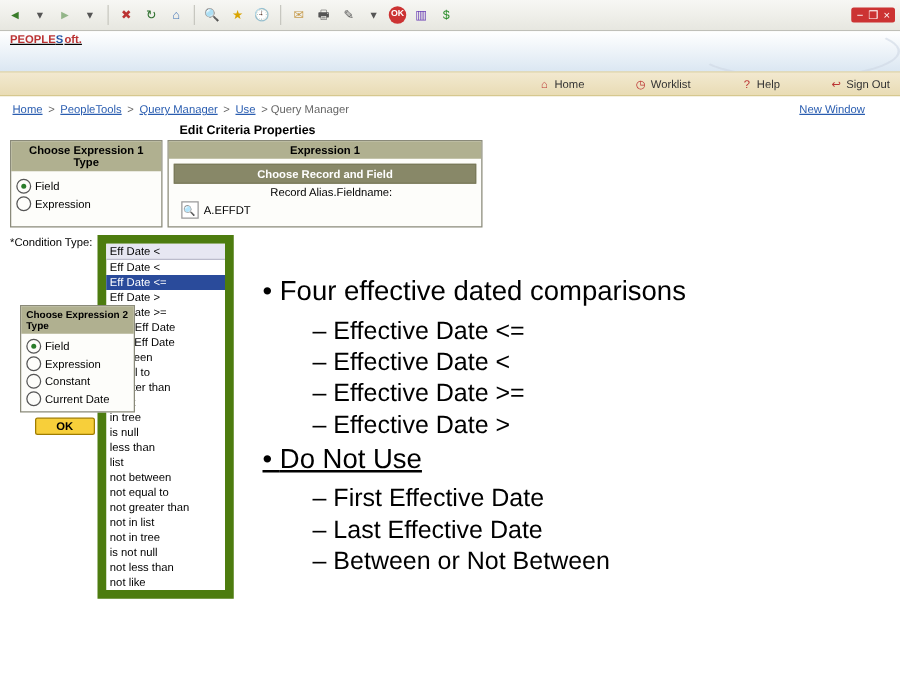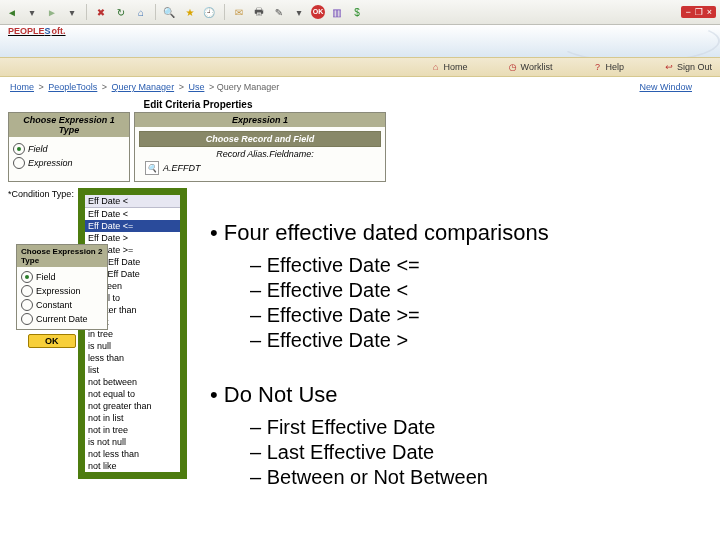--- a/index.html
+++ b/index.html
@@ -33,21 +33,21 @@
   .ps-nav{height:18px;background:linear-gradient(#f2e9d0,#e9dcb5);display:flex;align-items:center;justify-content:flex-end;padding:0 8px;gap:40px;border-top:1px solid #d6c88f;border-bottom:1px solid #d6c88f;font-size:9px;}
   .ps-nav .navitem{display:flex;align-items:center;gap:3px;color:#333;cursor:pointer;}
   .ps-nav .navicon{width:10px;height:10px;display:flex;align-items:center;justify-content:center;font-size:9px;color:#b33;}
   .ps-subhdr{height:20px;display:flex;align-items:center;justify-content:space-between;padding:0 8px;font-size:9px;}
   .breadcrumb{color:#666;}
   .breadcrumb a{color:#2a5db0;text-decoration:underline;margin:0 2px;}
   .newwin{color:#2a5db0;text-decoration:underline;cursor:pointer;margin-right:20px;}
   
   .ecp{margin:2px 8px 0 8px;width:380px;text-align:center;}
   .ecp-title{font-weight:bold;font-size:10px;margin-bottom:2px;}
-  .ecp-row{display:flex;gap:4px;font-style:italic;}
+  .ecp-row{display:flex;gap:4px;}
   .box{border:1px solid #8a8a7a;background:#fdfdfa;}
   .box .hdr{background:#b0b090;color:#000;font-size:9px;font-weight:bold;padding:2px 4px;}
   .box .body{padding:4px;font-size:9px;}
   .box1{width:120px;}
   .box2{width:250px;}
   .sub-hdr{background:#888868;color:#fff;font-size:9px;font-weight:bold;padding:2px 4px;border:1px solid #7a7a5a;margin-bottom:2px;}
   .fieldline{display:flex;align-items:center;gap:4px;padding:2px 0 2px 6px;}
   .lkicon{width:12px;height:12px;border:1px solid #999;display:flex;align-items:center;justify-content:center;font-size:8px;color:#555;background:#fff;}
   .radio{display:flex;align-items:center;gap:3px;margin:2px 0;}
   .radio .dot{width:10px;height:10px;border:1px solid #555;border-radius:50%;display:flex;align-items:center;justify-content:center;}
@@ -60,21 +60,21 @@
   .dropdown .opt{padding:1px 3px;white-space:nowrap;}
   .dropdown .opt.hl{background:#2a4b9b;color:#fff;}
   .expr2-box{margin:4px 0 0 8px;width:90px;}
   .ok-btn{display:inline-block;margin:4px 0 0 20px;background:#f7cf3a;border:1px solid #a07d00;color:#000;font-size:9px;font-weight:bold;padding:1px 16px;border-radius:2px;}
   
   .slide-text{position:absolute;left:210px;top:220px;width:500px;font-family:Arial,Helvetica,sans-serif;}
   .bul1{font-size:22px;margin:0 0 8px 0;}
   .bul1::before{content:"•  ";}
   .bul2{font-size:20px;margin:2px 0 2px 40px;}
   .bul2::before{content:"–  ";}
-  .section2{margin-top:30px;}
+  .section2{margin-top:2px;text-decoration:underline;}
 </style>
 </head>
 <body>
 <div class="page">
 
 <div class="br-toolbar">
   <span class="ticon back">◄</span>
   <span class="ticon">▾</span>
   <span class="ticon fwd">►</span>
   <span class="ticon">▾</span>

